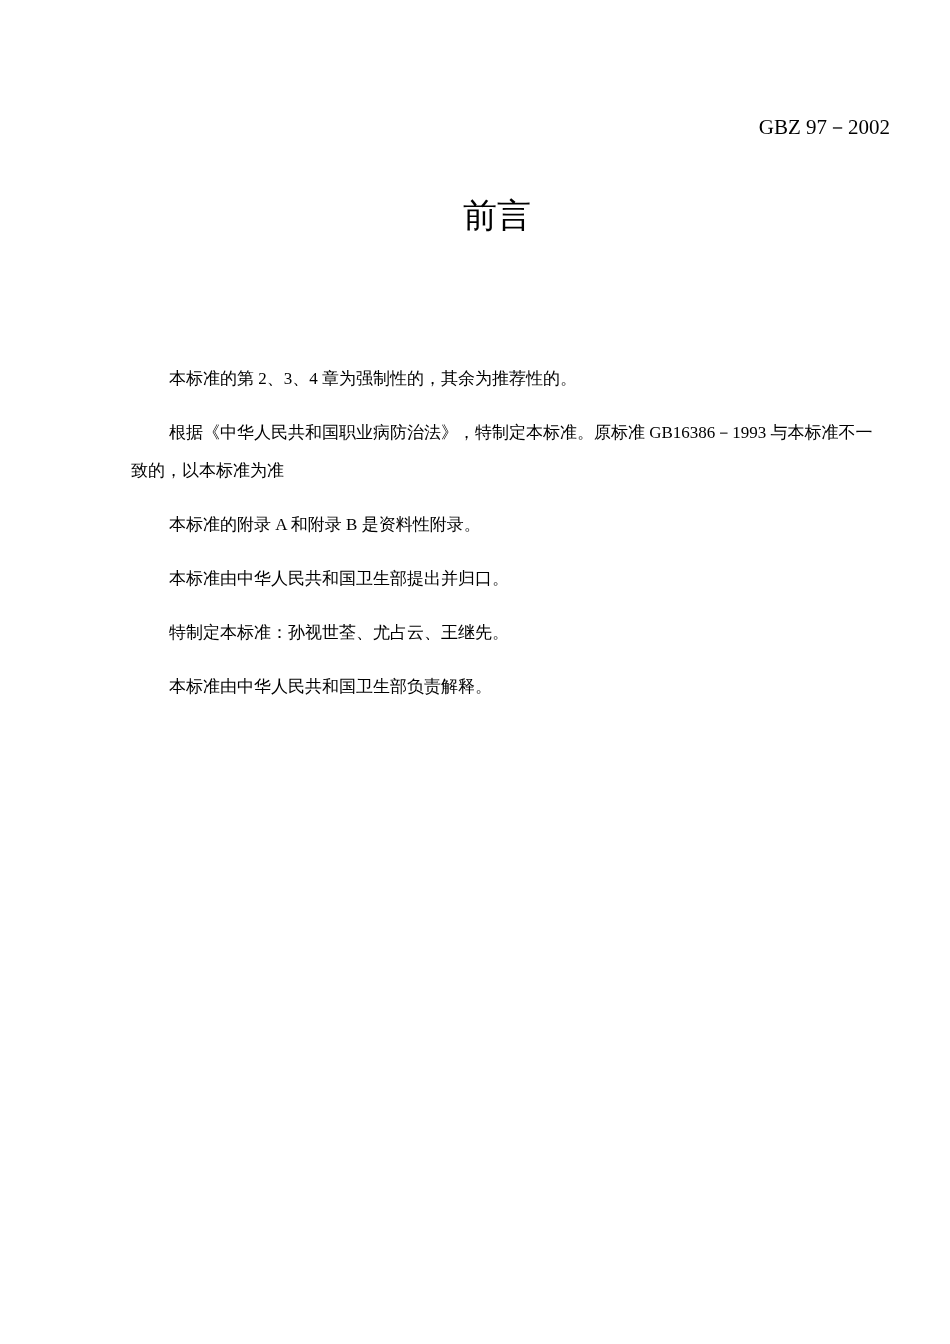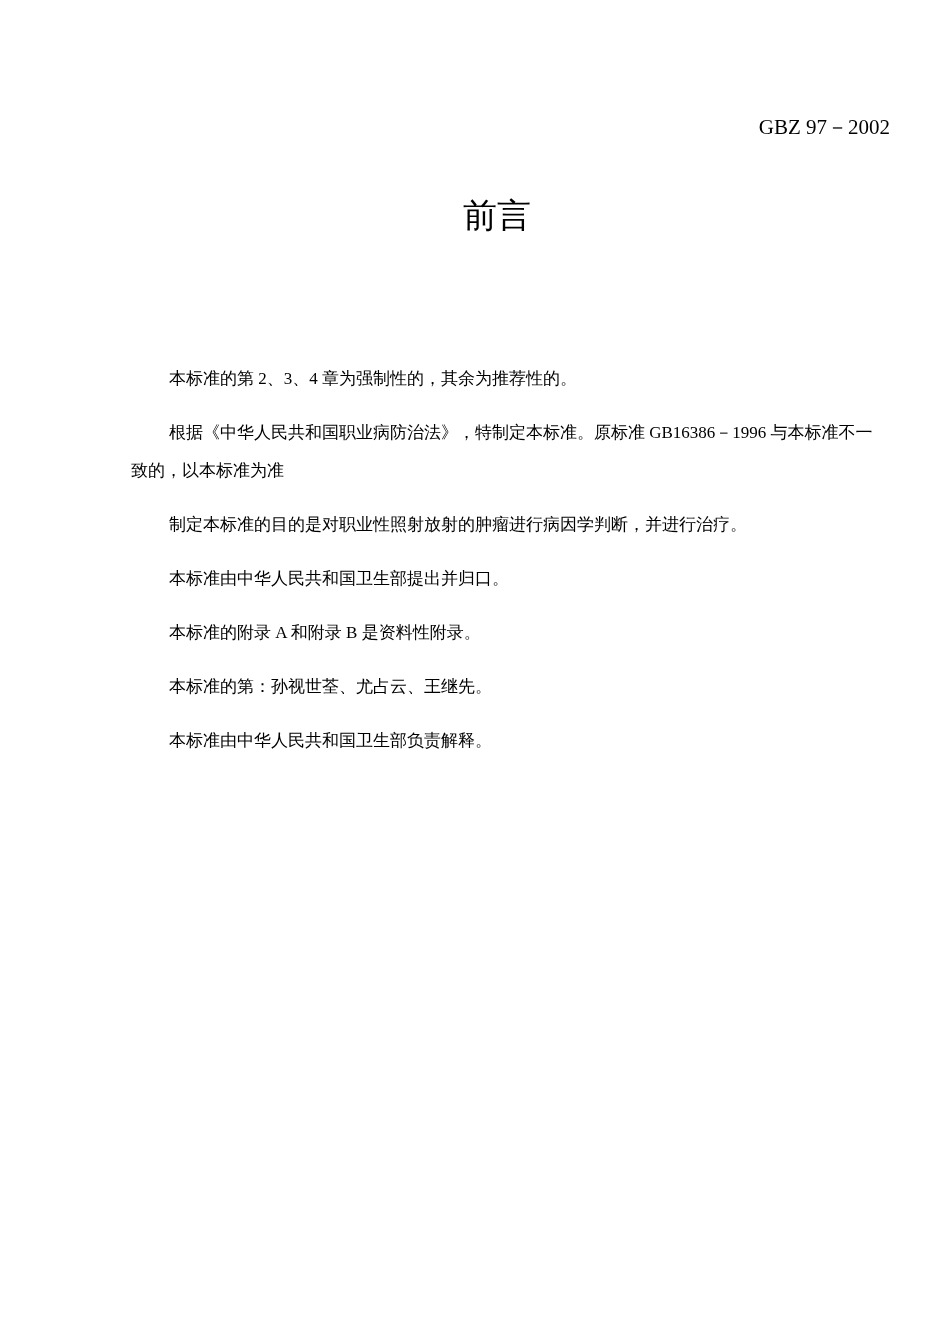--- a/index.html
+++ b/index.html
@@ -25,19 +25,18 @@
 </style>
 </head>
 <body>
 
 <div class="code">GBZ 97－2002</div>
 
 <div class="title">前言</div>
 
 <div class="body-text">
   <p class="para">本标准的第 2、3、4 章为强制性的，其余为推荐性的。</p>
-  <p class="para">根据《中华人民共和国职业病防治法》，特制定本标准。原标准 GB16386－1996 与本标准不一致的，以本标准为准</p>
-  <p class="para">制定本标准的目的是对职业性照射放射的肿瘤进行病因学判断，并进行治疗。</p>
+  <p class="para">根据《中华人民共和国职业病防治法》，特制定本标准。原标准 GB16386－1993 与本标准不一致的，以本标准为准</p>
+  <p class="para">本标准的附录 A 和附录 B 是资料性附录。</p>
   <p class="para">本标准由中华人民共和国卫生部提出并归口。</p>
-  <p class="para">本标准的附录 A 和附录 B 是资料性附录。</p>
-  <p class="para">本标准的第：孙视世荃、尤占云、王继先。</p>
+  <p class="para">特制定本标准：孙视世荃、尤占云、王继先。</p>
   <p class="para">本标准由中华人民共和国卫生部负责解释。</p>
 </div>
 
 </body></html>

